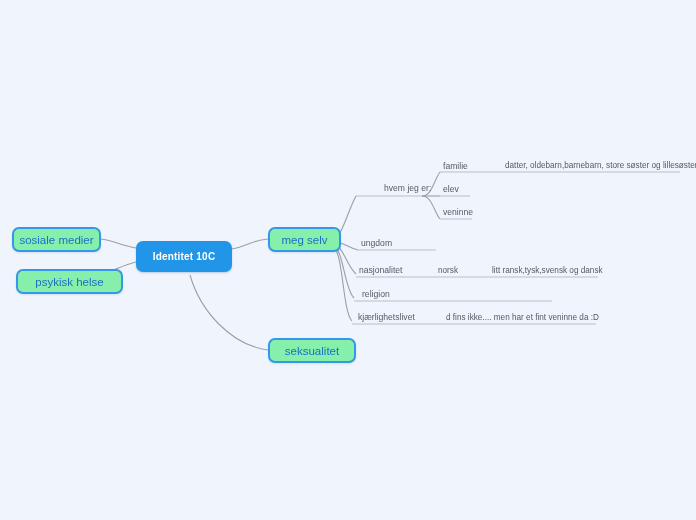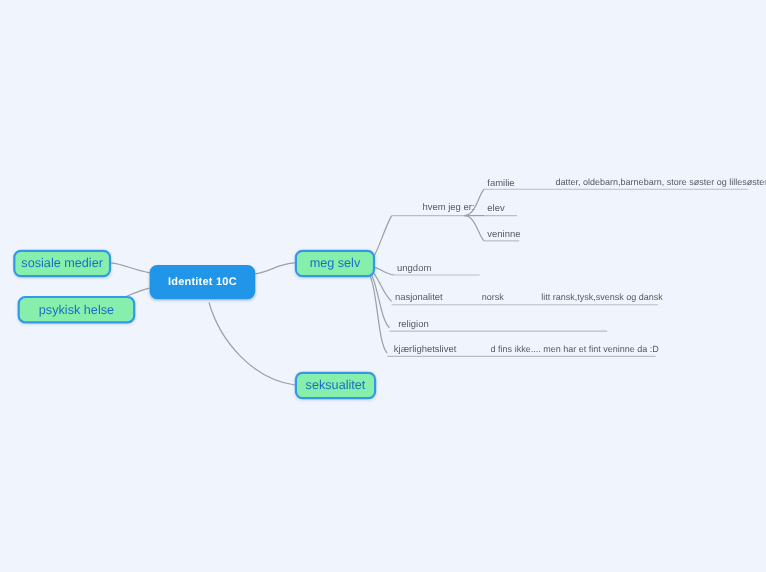--- a/index.html
+++ b/index.html
@@ -125,21 +125,21 @@
   </div>
 
   <div class="node node-main" style="left:16px; top:245px; width:107px; height:25px;margin-top:24px;">
     <span>psykisk helse</span>
   </div>
 
   <div class="node node-main" style="left:268px; top:227px; width:73px; height:25px;">
     <span>meg selv</span>
   </div>
 
-  <div class="node node-main" style="left:268px; top:338px; width:74px; height:25px;">
+  <div class="node node-main" style="left:268px; top:338px; width:88px; height:25px;">
     <span>seksualitet</span>
   </div>
 
   <div class="leaf" style="left:360px; top:183px;padding-left:24px;">
     <span>hvem jeg er:</span>
   </div>
 
   <div class="leaf" style="left:443px; top:161px;">
     <span>familie</span>
   </div>

